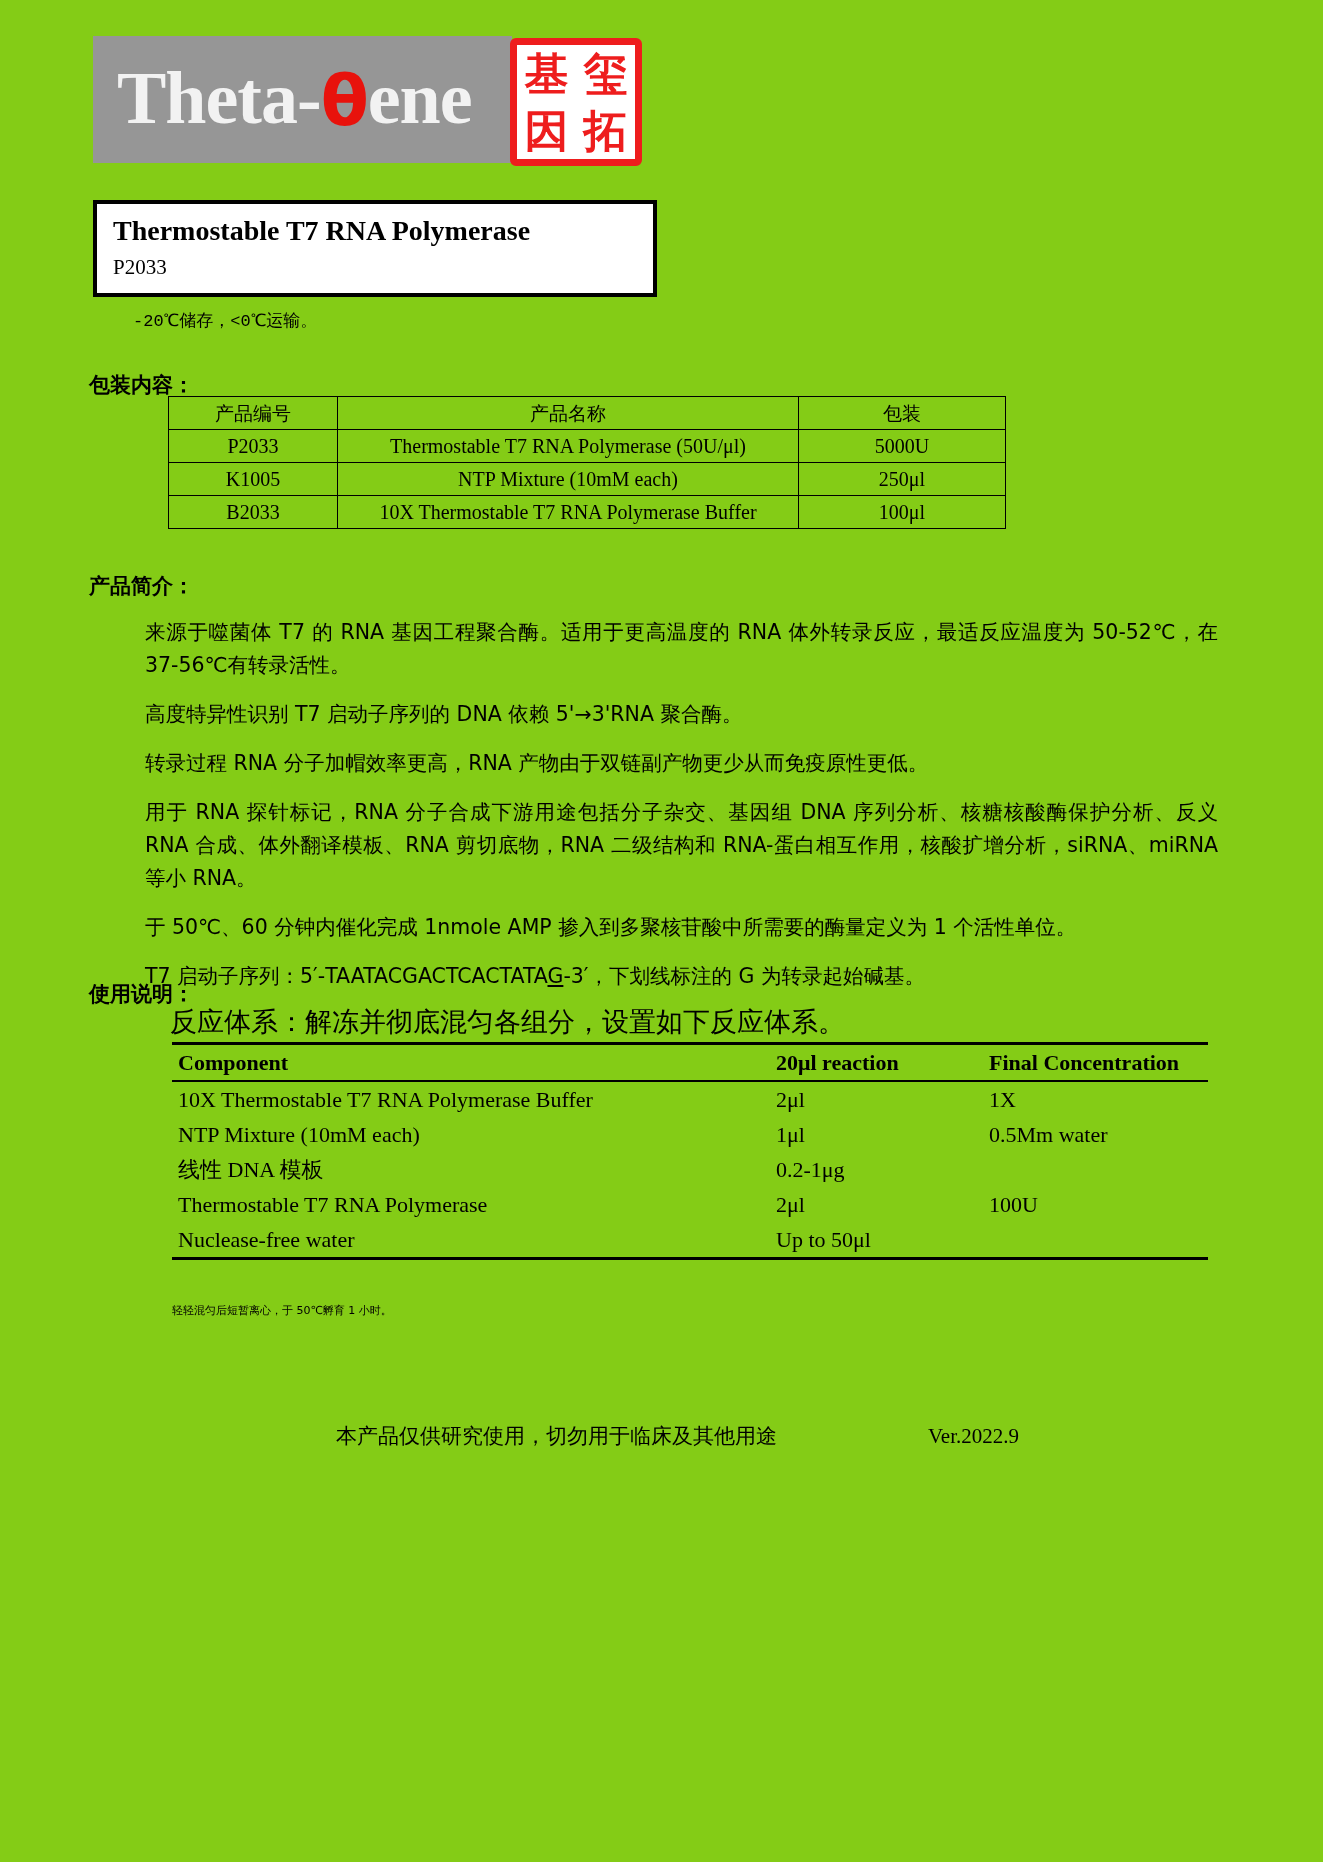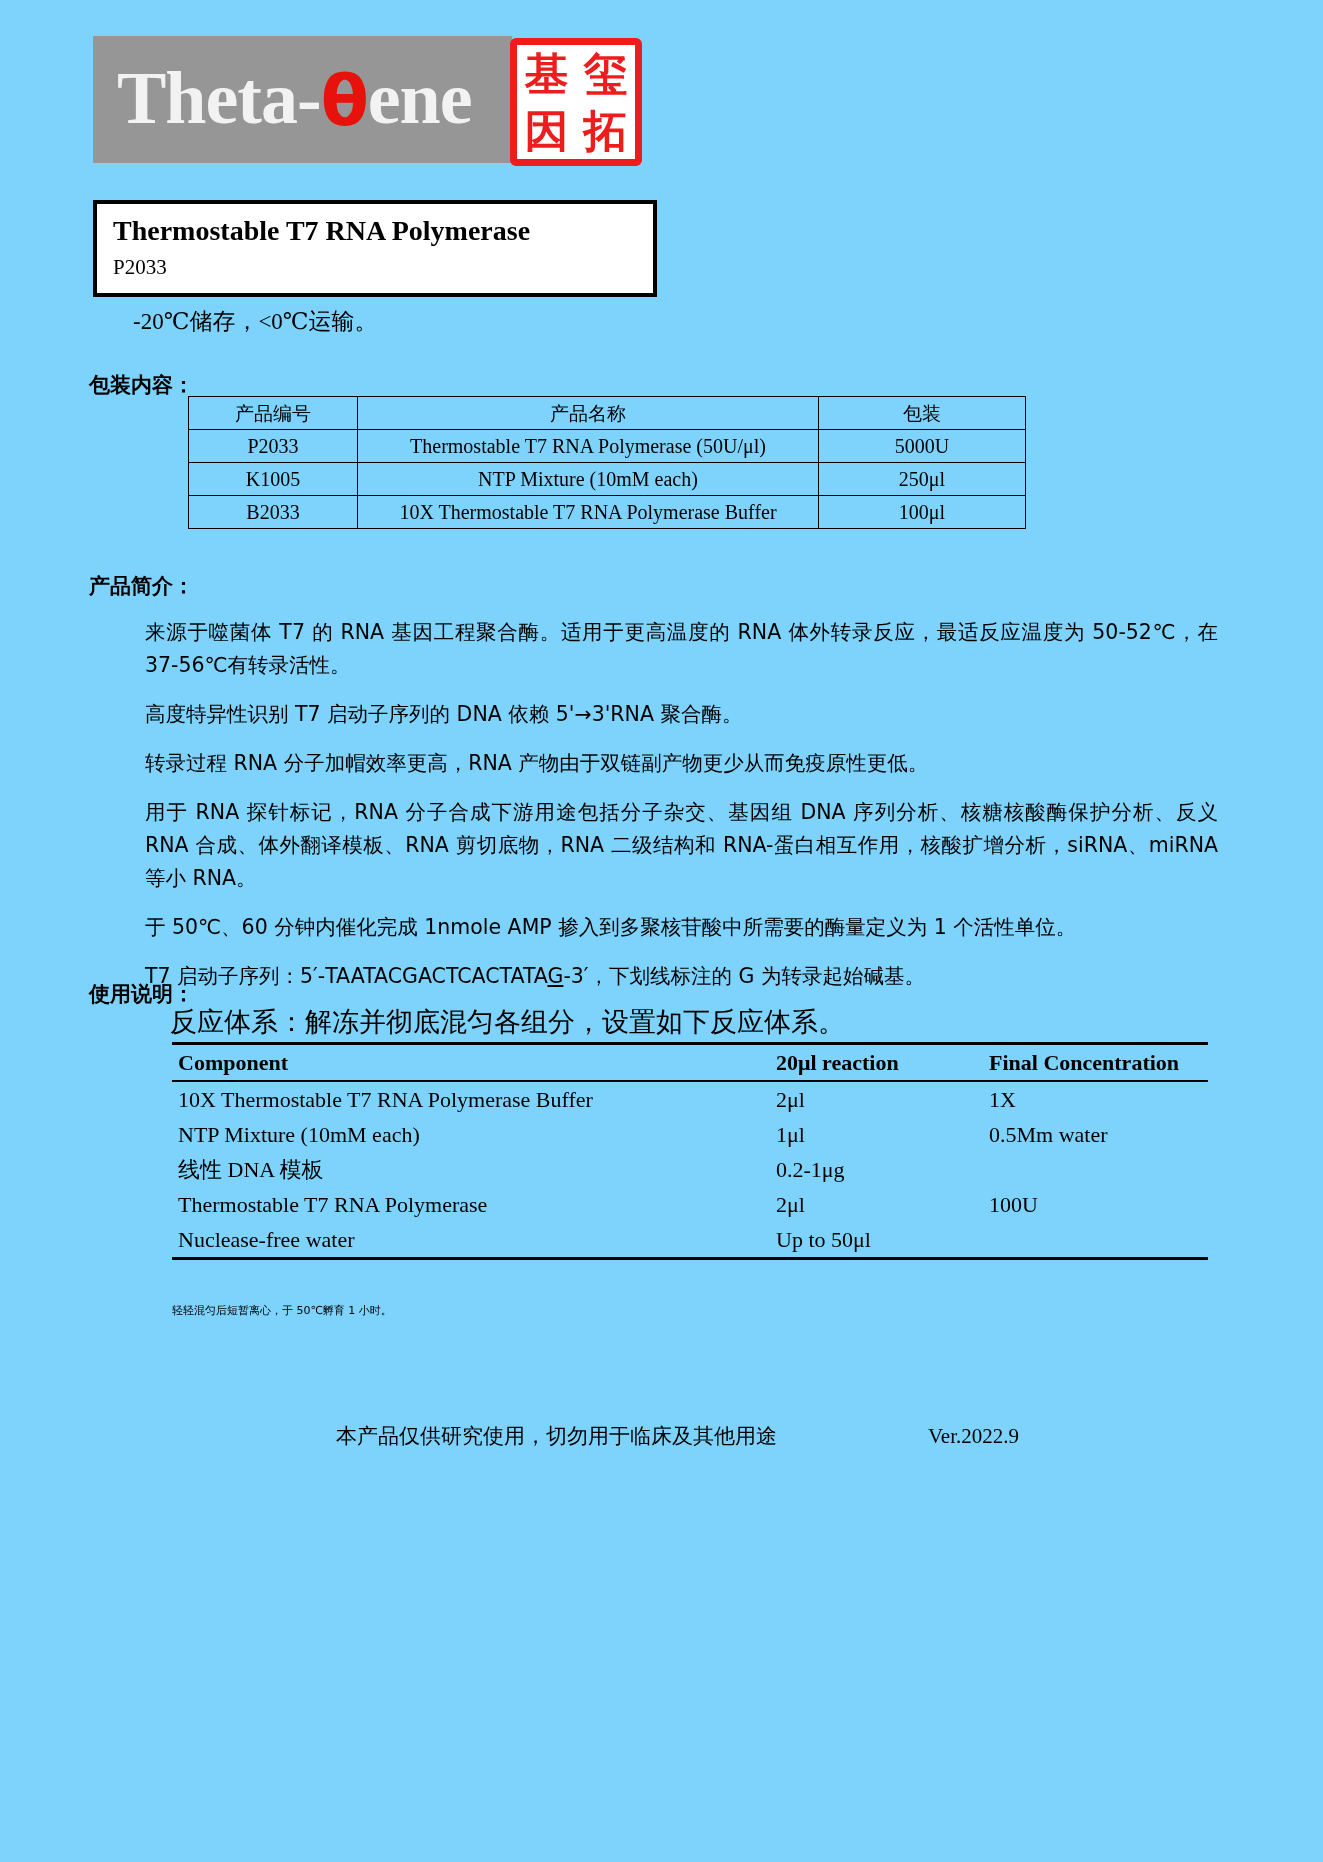--- a/index.html
+++ b/index.html
@@ -8,21 +8,21 @@
     background: #ffffff;
   }
   body {
     font-family: "Liberation Serif", "DejaVu Serif", serif;
     color: #000000;
   }
   #page {
     position: relative;
     width: 1323px;
     height: 1862px;
-    background: #7dd3fc;
+    background: #84cc16;
     overflow: hidden;
     box-sizing: border-box;
     padding-left: 19px;
   }
 
   
   .header {
     position: absolute;
     left: 93px;
     top: 36px;
@@ -112,42 +112,43 @@
     left: 16px;
     top: 48px;
     font-size: 21px;
     line-height: 30px;
   }
 
   .storage {
     position: absolute;
     left: 133px;
     top: 307px;
-    font-size: 23px;
-    line-height: 30px;
-    white-space: nowrap;
+    font-size: 17px;
+    line-height: 30px;
+    white-space: nowrap;
+    font-family: Liberation Mono, monospace;
   }
 
   
   .sec-head {
     position: absolute;
     font-family: "DejaVu Sans", "Liberation Sans", sans-serif;
     font-weight: bold;
     font-size: 21px;
     line-height: 30px;
     white-space: nowrap;
   }
   #sec-pkg { left: 89px; top: 370px; }
   #sec-intro { left: 89px; top: 571px; }
   #sec-usage { left: 89px; top: 979px; }
 
   
   .pkg-table {
     position: absolute;
-    left: 188px;
+    left: 168px;
     top: 396px;
     width: 810px;
     border-collapse: collapse;
     table-layout: fixed;
     border-radius: 24px;
   }
   .pkg-table td {
     border: 1px solid #000000;
     text-align: center;
     font-size: 20px;

